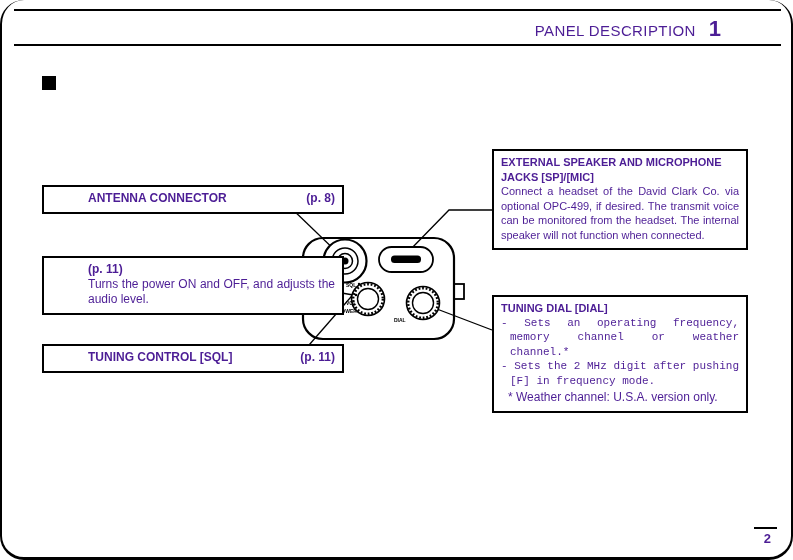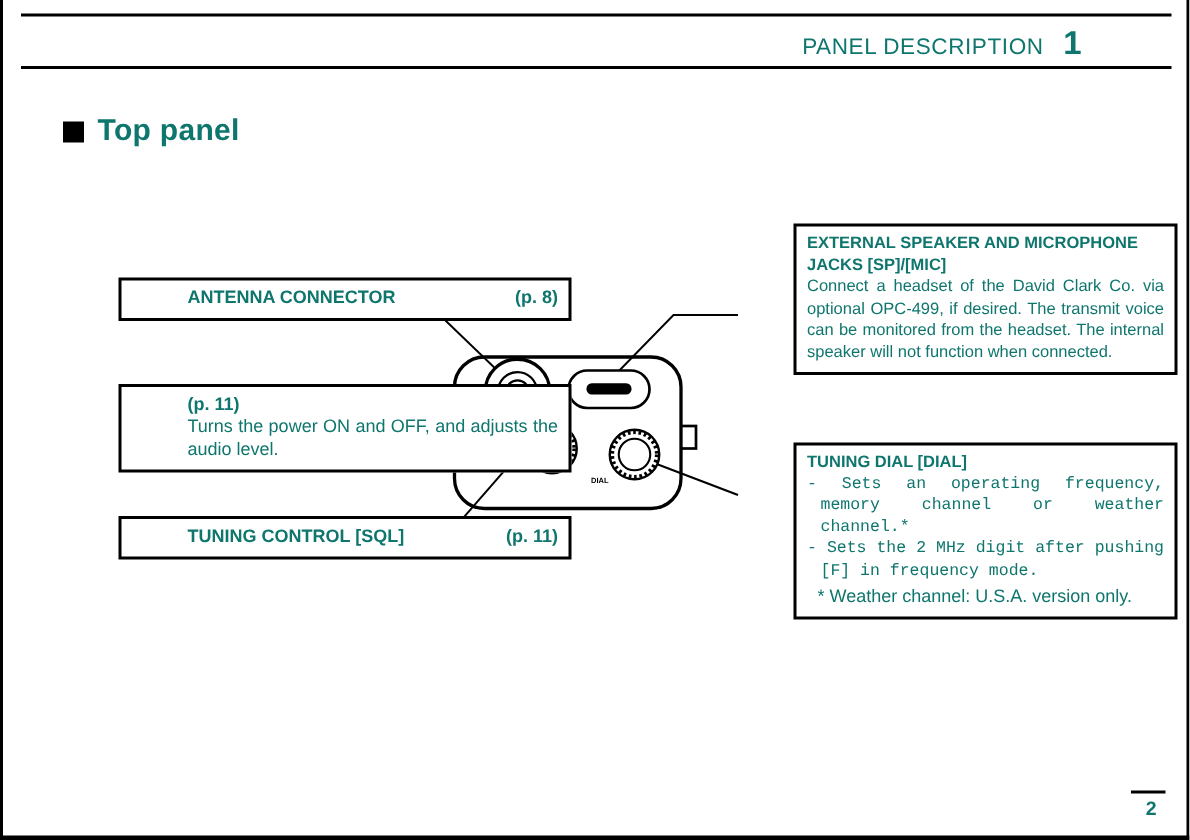--- a/index.html
+++ b/index.html
@@ -1,29 +1,29 @@
 <!DOCTYPE html>
 <html><head>
 <meta charset="utf-8">
 <style>
   html,body{margin:0;padding:0;background:#fff;}
   .page{
-    position:relative;width:793px;height:560px;background:#fff;color:#0f766e;
+    position:relative;width:793px;height:560px;background:#fff;color:#4c1d95;
     font-family:"Liberation Sans","DejaVu Sans",sans-serif;overflow:hidden;
     box-sizing:border-box;
-    border-left:2px solid #000;border-right:2px solid #000;border-bottom:3px solid #000;
+    border-left:2px solid #000;border-right:2px solid #000;border-bottom:3px solid #000;border-radius:24px;
   }
   .hrule{position:absolute;background:#000;}
   .header-block{position:absolute;top:16px;right:70px;display:flex;align-items:baseline;gap:13px;}
   .header-title{font-size:15px;letter-spacing:.4px;}
   .chapter-num{font-size:22px;font-weight:bold;}
   .section-head{position:absolute;left:40px;top:76px;display:flex;align-items:center;gap:9px;}
   .section-square{width:14px;height:14px;background:#000;}
   .section-title{font-size:20px;font-weight:bold;letter-spacing:.2px;}
-  .callout{position:absolute;border:2px solid #000;background:#fff;padding:4px 7px 6px;z-index:2;margin-left:37px;}
+  .callout{position:absolute;border:2px solid #000;background:#fff;padding:4px 7px 6px;z-index:2;}
   .callout.left{width:247px;font-size:12px;line-height:15px;padding-left:44px;}
   .callout.right{width:238px;font-size:11px;line-height:14.5px;}
   .title-row{display:flex;justify-content:space-between;font-weight:bold;}
   .c-title{font-weight:bold;}
   .c-body{text-align:justify;}
   .t-item{padding-left:9px;text-indent:-9px;text-align:justify;font-family:Liberation Mono, monospace;}
   .t-note{margin-left:7px;margin-top:2px;font-size:12px;}
   .diagram-svg{position:absolute;left:0;top:0;z-index:1;}
   .footer-rule{position:absolute;right:14px;top:527px;width:23px;height:2px;background:#000;}
   .footer-num{position:absolute;right:20px;top:531px;font-size:13px;font-weight:bold;}
@@ -35,21 +35,20 @@
 
   <div class="hrule" style="left:12px;top:9px;width:767px;height:2px"></div>
   <div class="header-block">
     <span class="header-title">PANEL DESCRIPTION</span>
     <span class="chapter-num">1</span>
   </div>
   <div class="hrule" style="left:12px;top:44px;width:767px;height:2px"></div>
 
   <div class="section-head">
     <span class="section-square"></span>
-    <span class="section-title">Top panel</span>
   </div>
 
   <svg class="diagram-svg" width="793" height="560" viewBox="0 0 793 560">
 
     <rect x="449" y="284" width="13" height="15" fill="#fff" stroke="#000" stroke-width="1.8"></rect>
 
     <rect x="301" y="238" width="151" height="101" rx="20" ry="20" fill="#fff" stroke="#000" stroke-width="2.2"></rect>
 
     <line x1="287" y1="206" x2="341" y2="258" stroke="#000" stroke-width="1.3"></line>
     <line x1="287" y1="284" x2="363" y2="297" stroke="#000" stroke-width="1.3"></line>

